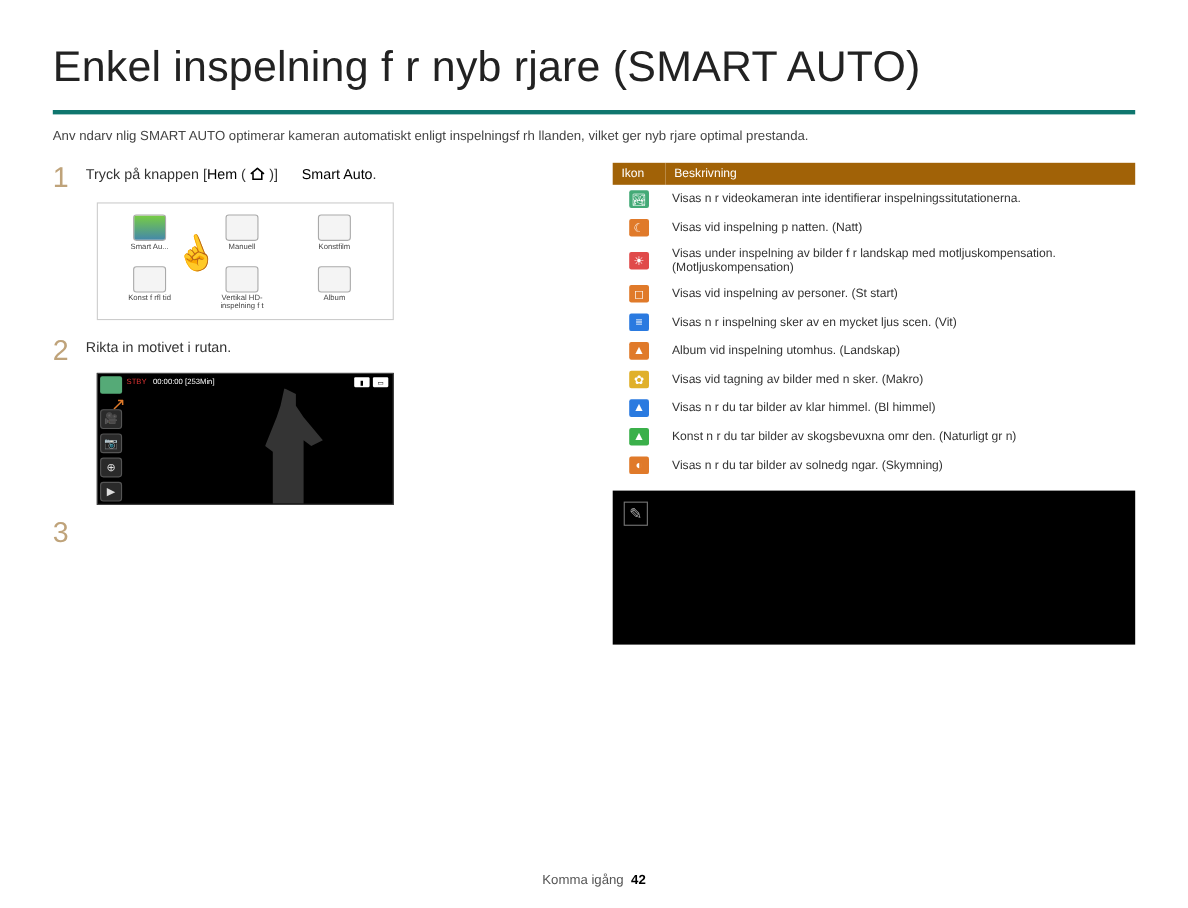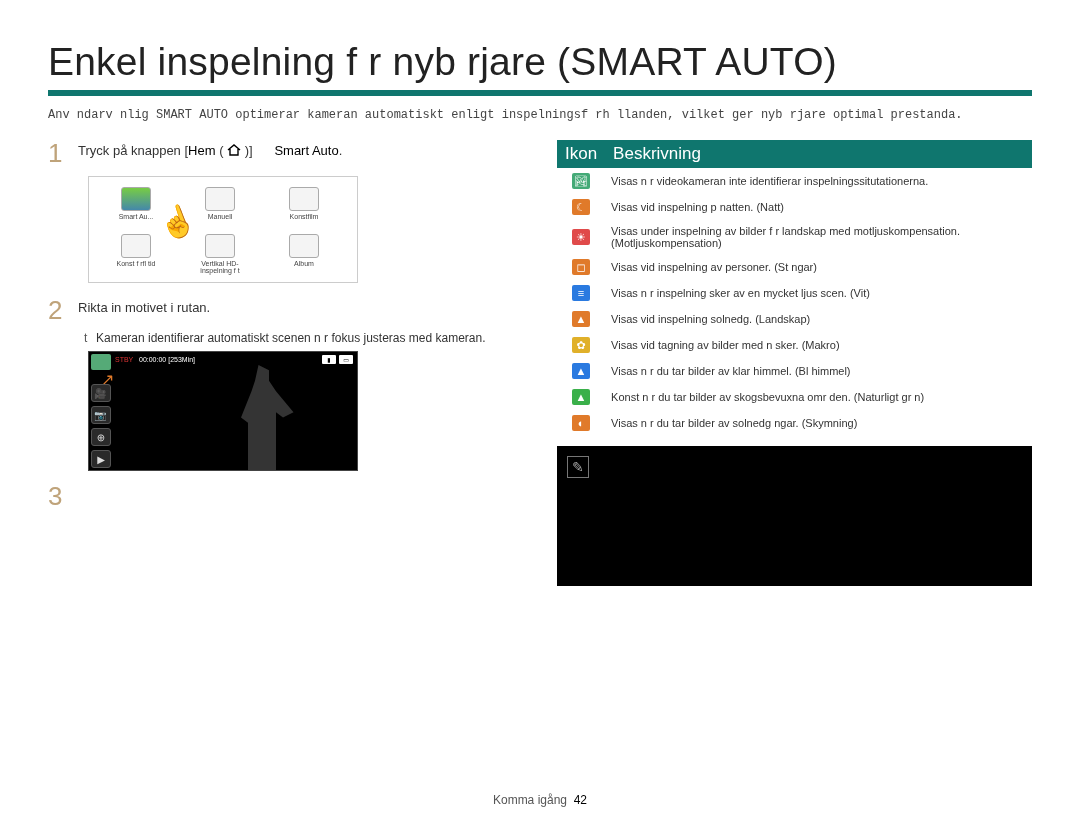--- a/index.html
+++ b/index.html
@@ -10,29 +10,28 @@
     height: 825px;
     padding: 40px 48px 20px 48px;
     color: #333;
     position: relative;
   }
   h1 {
     font-weight: 300;
     font-size: 39px;
     letter-spacing: 0.2px;
     color: #222;
-    border-bottom: 6px solid #0f766e;
-    padding-bottom: 6px;
+    border-bottom: 4px solid #0f766e;
+    padding-bottom: 16px;
     margin-bottom: 12px;
   }
   .intro {
     font-size: 12px;
     color: #444;
     margin-bottom: 18px;
-    font-family: Liberation Mono, monospace;
   }
   .columns {
     display: flex;
     gap: 24px;
   }
   .left { width: 490px; }
   .right { width: 480px; }
   .step {
     display: flex;
     align-items: flex-start;
@@ -137,26 +136,26 @@
   .screen2 .topright { position:absolute; top:3px; right:4px; display:flex; gap:3px; }
   .chip { width:14px; height:9px; background:#fff; color:#000; font-size:6px; display:flex; align-items:center; justify-content:center; border-radius:1px;}
 
   
   table.icon-table {
     width: 100%;
     border-collapse: collapse;
     font-size: 11px;
   }
   table.icon-table th {
-    background: #0f766e;
+    background: #a16207;
     color: #fff;
     font-weight: normal;
     text-align: left;
     padding: 4px 8px;
-    font-size: 17px;
+    font-size: 11px;
   }
   table.icon-table td {
     padding: 5px 6px;
     vertical-align: middle;
     color: #333;
   }
   table.icon-table td:first-child {
     width: 48px;
     text-align: center;
   }
@@ -193,21 +192,21 @@
     color:#000;
   }
   .footer {
     position:absolute;
     bottom:18px;
     left:0; right:0;
     text-align:center;
     font-size:12px;
     color:#555;
   }
-  .footer .pg { color:#000; font-weight:normal; }
+  .footer .pg { color:#000; font-weight:bold; }
 </style>
 </head>
 <body>
 
 <h1>Enkel inspelning f r nyb rjare (SMART AUTO)</h1>
 <p class="intro">Anv ndarv nlig SMART AUTO optimerar kameran automatiskt enligt inspelningsf rh llanden, vilket ger nyb rjare optimal prestanda.</p>
 
 <div class="columns">
 
   <div class="left">
@@ -256,21 +255,20 @@
           </div>
         </div>
       <div class="tile-hand">☝</div>
     </div>
 
     <div class="step">
       <div class="step-num">2</div>
       <div class="step-text">Rikta in motivet i rutan.</div>
     </div>
     <ul class="bullets">
-      <li>Kameran identifierar automatiskt scenen n r fokus justeras med kameran.</li>
     </ul>
 
     <div class="screen2">
       <div class="thumb"></div>
       <div class="stby">STBY</div>
       <div class="time">00:00:00 [253Min]</div>
       <div class="arrow">↗</div>
       <div class="side">
         <div class="side-btn">🎥</div>
         <div class="side-btn">📷</div>
@@ -305,29 +303,29 @@
           <tr>
             <td><span class="ico" style="background:#e07a2a">☾</span></td>
             <td>Visas vid inspelning p  natten. (Natt)</td>
           </tr>
           <tr>
             <td><span class="ico" style="background:#e04a4a">☀</span></td>
             <td>Visas under inspelning av bilder f r landskap med motljuskompensation. (Motljuskompensation)</td>
           </tr>
           <tr>
             <td><span class="ico" style="background:#e07a2a">◻</span></td>
-            <td>Visas vid inspelning av personer. (St ngar)</td>
+            <td>Visas vid inspelning av personer. (St start)</td>
           </tr>
           <tr>
             <td><span class="ico" style="background:#2a7ae0">≡</span></td>
             <td>Visas n r inspelning sker av en mycket ljus scen. (Vit)</td>
           </tr>
           <tr>
             <td><span class="ico" style="background:#e07a2a">▲</span></td>
-            <td>Visas vid inspelning solnedg. (Landskap)</td>
+            <td>Album vid inspelning utomhus. (Landskap)</td>
           </tr>
           <tr>
             <td><span class="ico" style="background:#e0b02a">✿</span></td>
             <td>Visas vid tagning av bilder med n sker. (Makro)</td>
           </tr>
           <tr>
             <td><span class="ico" style="background:#2a7ae0">▲</span></td>
             <td>Visas n r du tar bilder av klar himmel. (Bl  himmel)</td>
           </tr>
           <tr>

